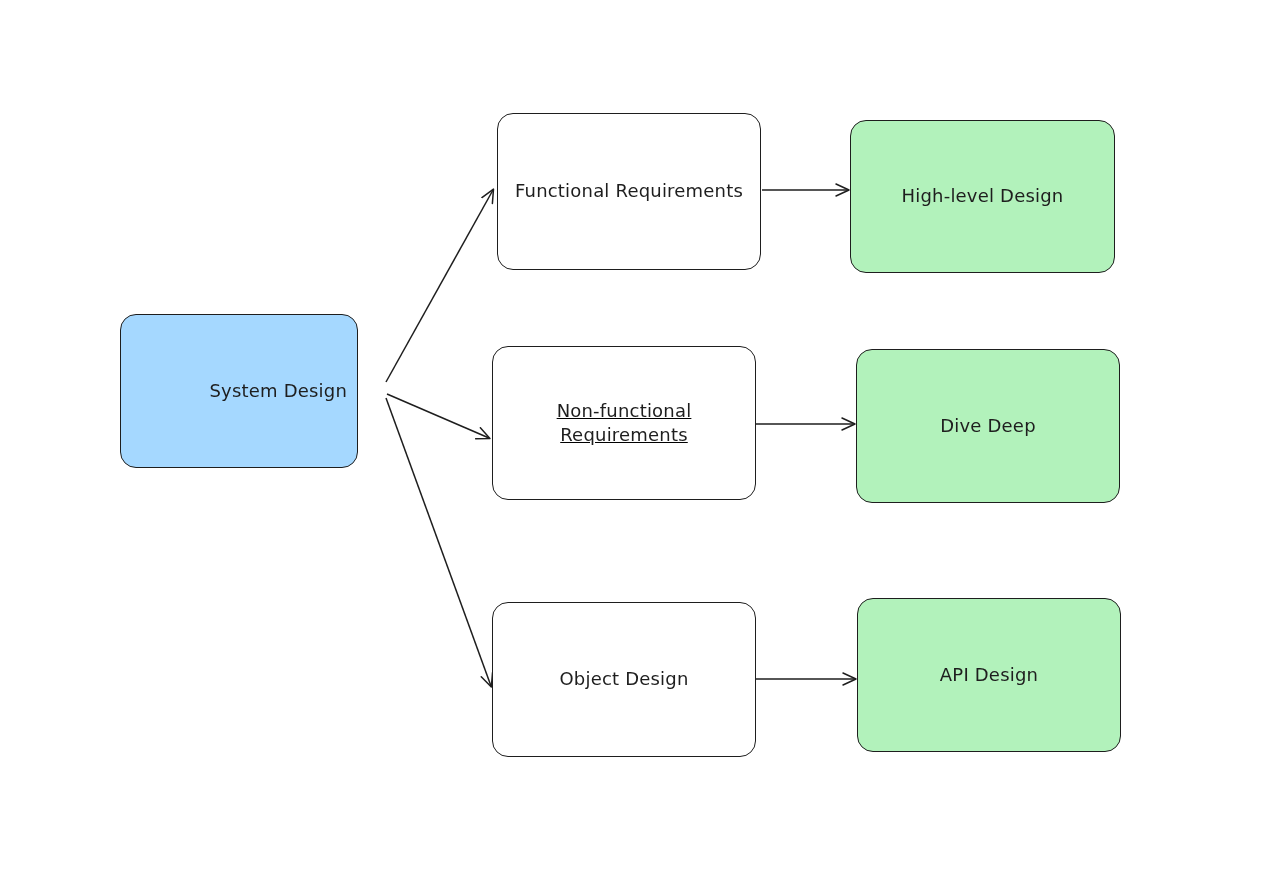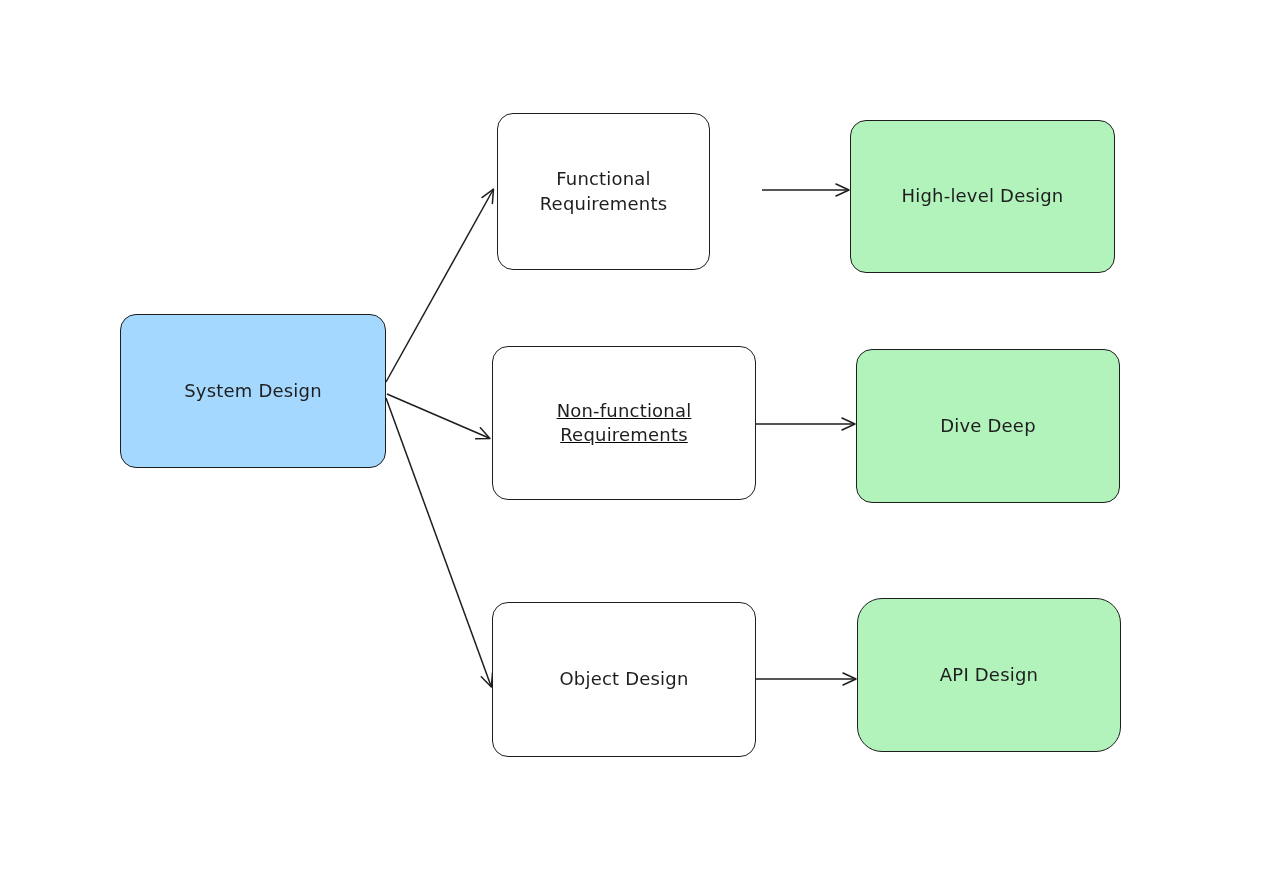--- a/index.html
+++ b/index.html
@@ -31,27 +31,27 @@
     padding: 0 10px;
     background: #ffffff;
   }
   .node-label {
     font-size: 18px;
     line-height: 1.35;
     color: #1e1e1e;
     letter-spacing: 0.2px;
   }
   
-  .n-system          { left: 120px; top: 314px; width: 266px; height: 154px; }
-  .n-functional      { left: 497px; top: 113px; width: 213px; height: 157px; }
+  .n-system          { left: 120px; top: 314px; width: 238px; height: 154px; justify-content: flex-end; }
+  .n-functional      { left: 497px; top: 113px; width: 264px; height: 157px; }
   .n-highlevel       { left: 850px; top: 120px; width: 265px; height: 153px; }
   .n-nonfunctional   { left: 492px; top: 346px; width: 264px; height: 154px; }
   .n-divedeep        { left: 856px; top: 349px; width: 264px; height: 154px; }
   .n-object          { left: 492px; top: 602px; width: 264px; height: 155px; }
-  .n-api             { left: 857px; top: 598px; width: 264px; height: 154px; border-radius: 25px; }
+  .n-api             { left: 857px; top: 598px; width: 264px; height: 154px; }
 </style>
 </head>
 <body>
 
 <div class="canvas">
 
   <svg class="edges-layer" width="1268" height="872" viewBox="0 0 1268 872" xmlns="http://www.w3.org/2000/svg">
     <defs>
       <marker id="arrowhead" markerWidth="16" markerHeight="16" refX="13" refY="7" orient="auto" markerUnits="userSpaceOnUse">
         <path d="M1,1 L14,7 L1,13" fill="none" stroke="#1e1e1e" stroke-width="1.5" stroke-linecap="round" stroke-linejoin="round"></path>

